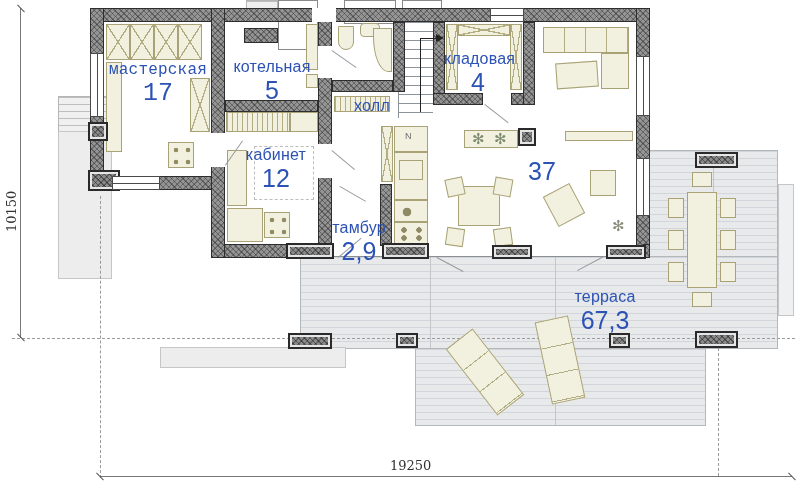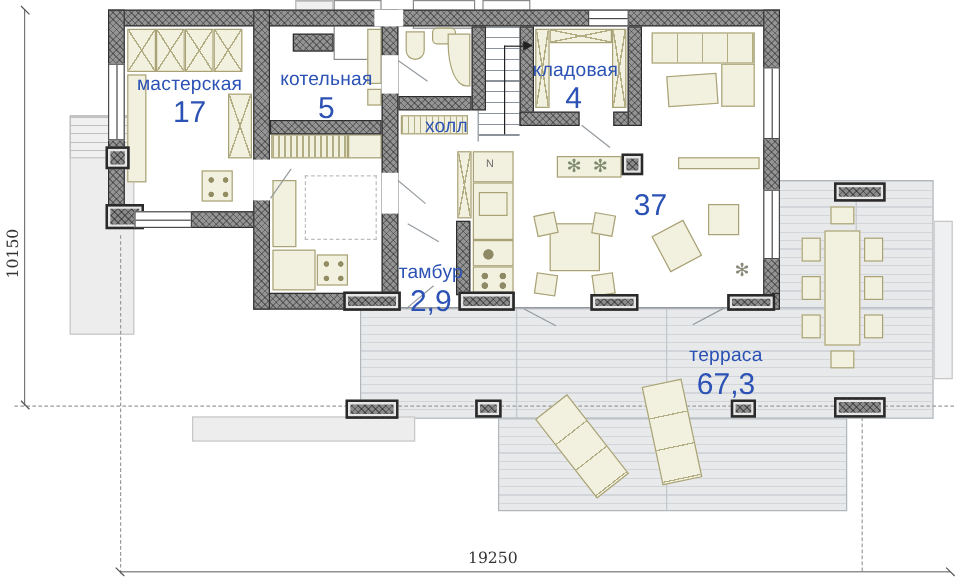--- a/index.html
+++ b/index.html
@@ -235,35 +235,39 @@
   <div class="furn" style="left:668px;top:230px;width:16px;height:20px;"></div>
   <div class="furn" style="left:668px;top:262px;width:16px;height:20px;"></div>
   <div class="furn" style="left:720px;top:198px;width:16px;height:20px;"></div>
   <div class="furn" style="left:720px;top:230px;width:16px;height:20px;"></div>
   <div class="furn" style="left:720px;top:262px;width:16px;height:20px;"></div>
   <div class="furn" style="left:692px;top:172px;width:20px;height:15px;"></div>
   <div class="furn" style="left:692px;top:292px;width:20px;height:15px;"></div>
   <div class="furn lounge" style="left:468px;top:330px;width:34px;height:84px;transform:rotate(-38deg);"></div>
   <div class="furn lounge" style="left:543px;top:318px;width:34px;height:84px;transform:rotate(-12deg);"></div>
 
-  <div class="rlabel" style="left:108px;top:62px;width:100px;">
+  <div class="rlabel" style="left:108px;top:62px;width:100px;font-family:Liberation Mono, monospace;">
     <div class="rname">мастерская</div>
     <div class="rarea">17</div>
   </div>
   <div class="rlabel" style="left:224px;top:58px;width:96px;">
     <div class="rname">котельная</div>
     <div class="rarea">5</div>
   </div>
   <div class="rlabel" style="left:444px;top:50px;width:68px;">
     <div class="rname">кладовая</div>
     <div class="rarea">4</div>
   </div>
   <div class="rlabel" style="left:330px;top:97px;width:84px;">
     <div class="rname">холл</div>
   </div>
+  <div class="rlabel" style="left:230px;top:146px;width:92px;">
+    <div class="rname">кабинет</div>
+    <div class="rarea">12</div>
+  </div>
   <div class="rlabel" style="left:440px;top:157px;width:170px;">
     <div class="rarea offset-r">37</div>
   </div>
   <div class="rlabel" style="left:318px;top:219px;width:82px;">
     <div class="rname">тамбур</div>
     <div class="rarea">2,9</div>
   </div>
   <div class="rlabel" style="left:560px;top:288px;width:90px;">
     <div class="rname">терраса</div>
     <div class="rarea">67,3</div>

